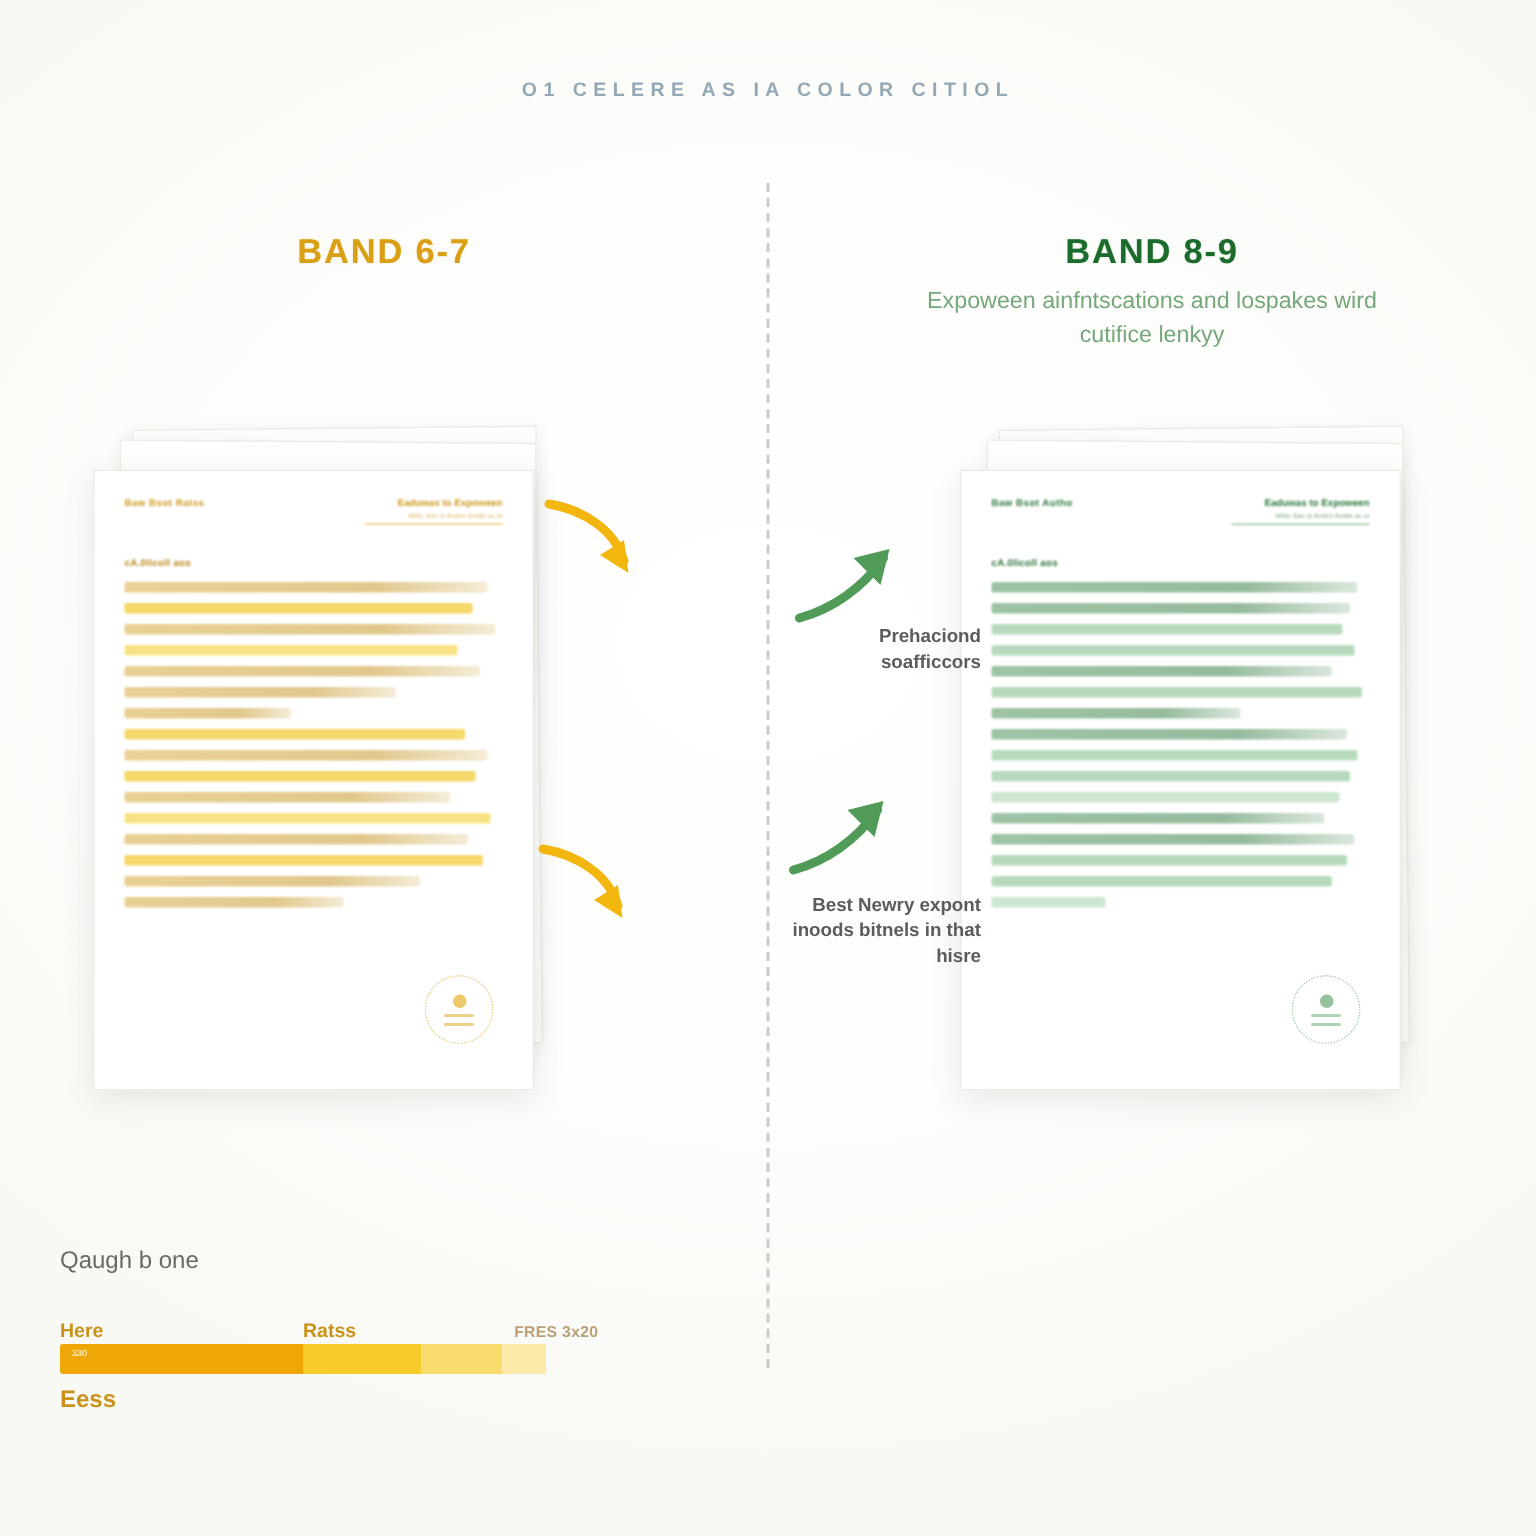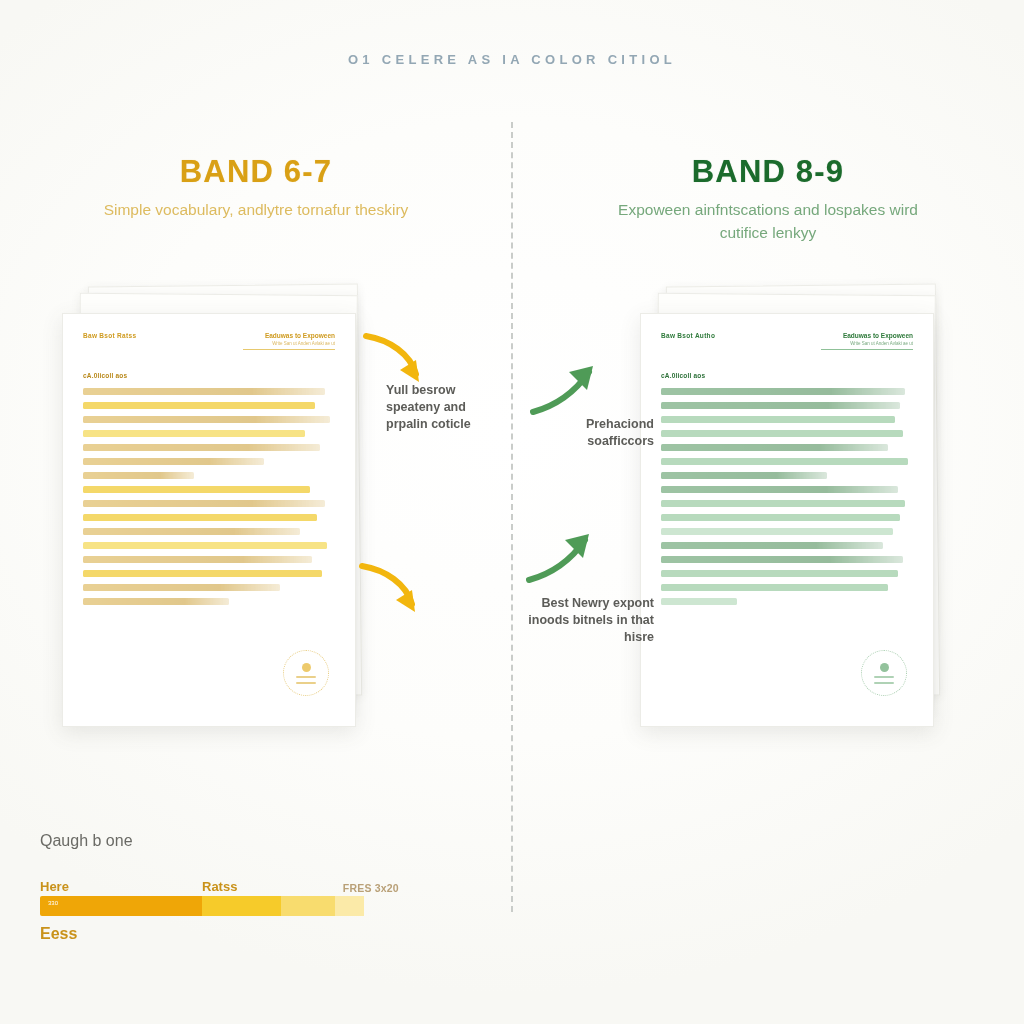--- a/index.html
+++ b/index.html
@@ -28,21 +28,21 @@
     border-left:2px dashed #c9ccc9;
   }
 
   
   .col{position:absolute;top:0;width:512px;height:1024px;}
   .col.left{left:0;}
   .col.right{left:512px;}
 
   .band-head{position:absolute;left:0;right:0;top:155px;text-align:center;}
   .band-title{
-    font-size:31px;font-weight:800;letter-spacing:1.2px;margin:0;
+    font-size:23px;font-weight:800;letter-spacing:1.2px;margin:0;
     line-height:1.1;
   }
   .band-sub{
     margin:10px auto 0;max-width:330px;
     font-size:15.5px;line-height:1.45;font-weight:400;
   }
   .left .band-title{color:#d9a015;text-shadow:0 0 1px rgba(217,160,21,.35);}
   .left .band-sub{color:#ddbb5f;}
   .right .band-title{color:#1b6b2c;text-shadow:0 0 1px rgba(27,107,44,.3);}
   .right .band-sub{color:#76a87c;}
@@ -140,21 +140,20 @@
 <div class="stage">
 
   <div class="page-title">O1 CELERE AS IA COLOR CITIOL</div>
 
   <div class="divider"></div>
 
   <div class="col left">
 
     <div class="band-head">
       <div class="band-title">BAND 6-7</div>
-      <div class="band-sub">Simple vocabulary, andlytre tornafur theskiry</div>
     </div>
 
     <div class="stack">
       <div class="sheet s3"></div>
       <div class="sheet s2"></div>
       <div class="sheet s1">
         <div class="doc">
           <div class="doc-head">
             <div class="doc-brand">Baw Bsot Ratss</div>
             <div class="doc-meta">
@@ -196,21 +195,20 @@
     <svg class="arrow" style="left:360px;top:330px;" width="70" height="62" viewBox="0 0 70 62">
       <path d="M6 6 C30 10, 50 24, 56 44" stroke="#f2b60e" stroke-width="6" fill="none" stroke-linecap="round"></path>
       <path d="M40 40 L59 52 L56 30 Z" fill="#f2b60e"></path>
     </svg>
 
     <svg class="arrow" style="left:356px;top:560px;" width="70" height="62" viewBox="0 0 70 62">
       <path d="M6 6 C30 10, 50 24, 56 44" stroke="#f2b60e" stroke-width="6" fill="none" stroke-linecap="round"></path>
       <path d="M40 40 L59 52 L56 30 Z" fill="#f2b60e"></path>
     </svg>
 
-    <div class="callout left-c c1">Yull besrow speateny and prpalin coticle</div>
 
     <div class="legend">
       <div class="legend-sub">Qaugh b one</div>
       <div class="scale-labels">
           <span style="left: 0%;">Here</span>
           <span style="left: 45%;">Ratss</span>
           <span class="small" style="left: 73%;">FRES 3x20</span>
         </div>
       <div class="bar">
           <i class="tag" style="background: rgb(239, 166, 7); width: 45%;">330</i>

